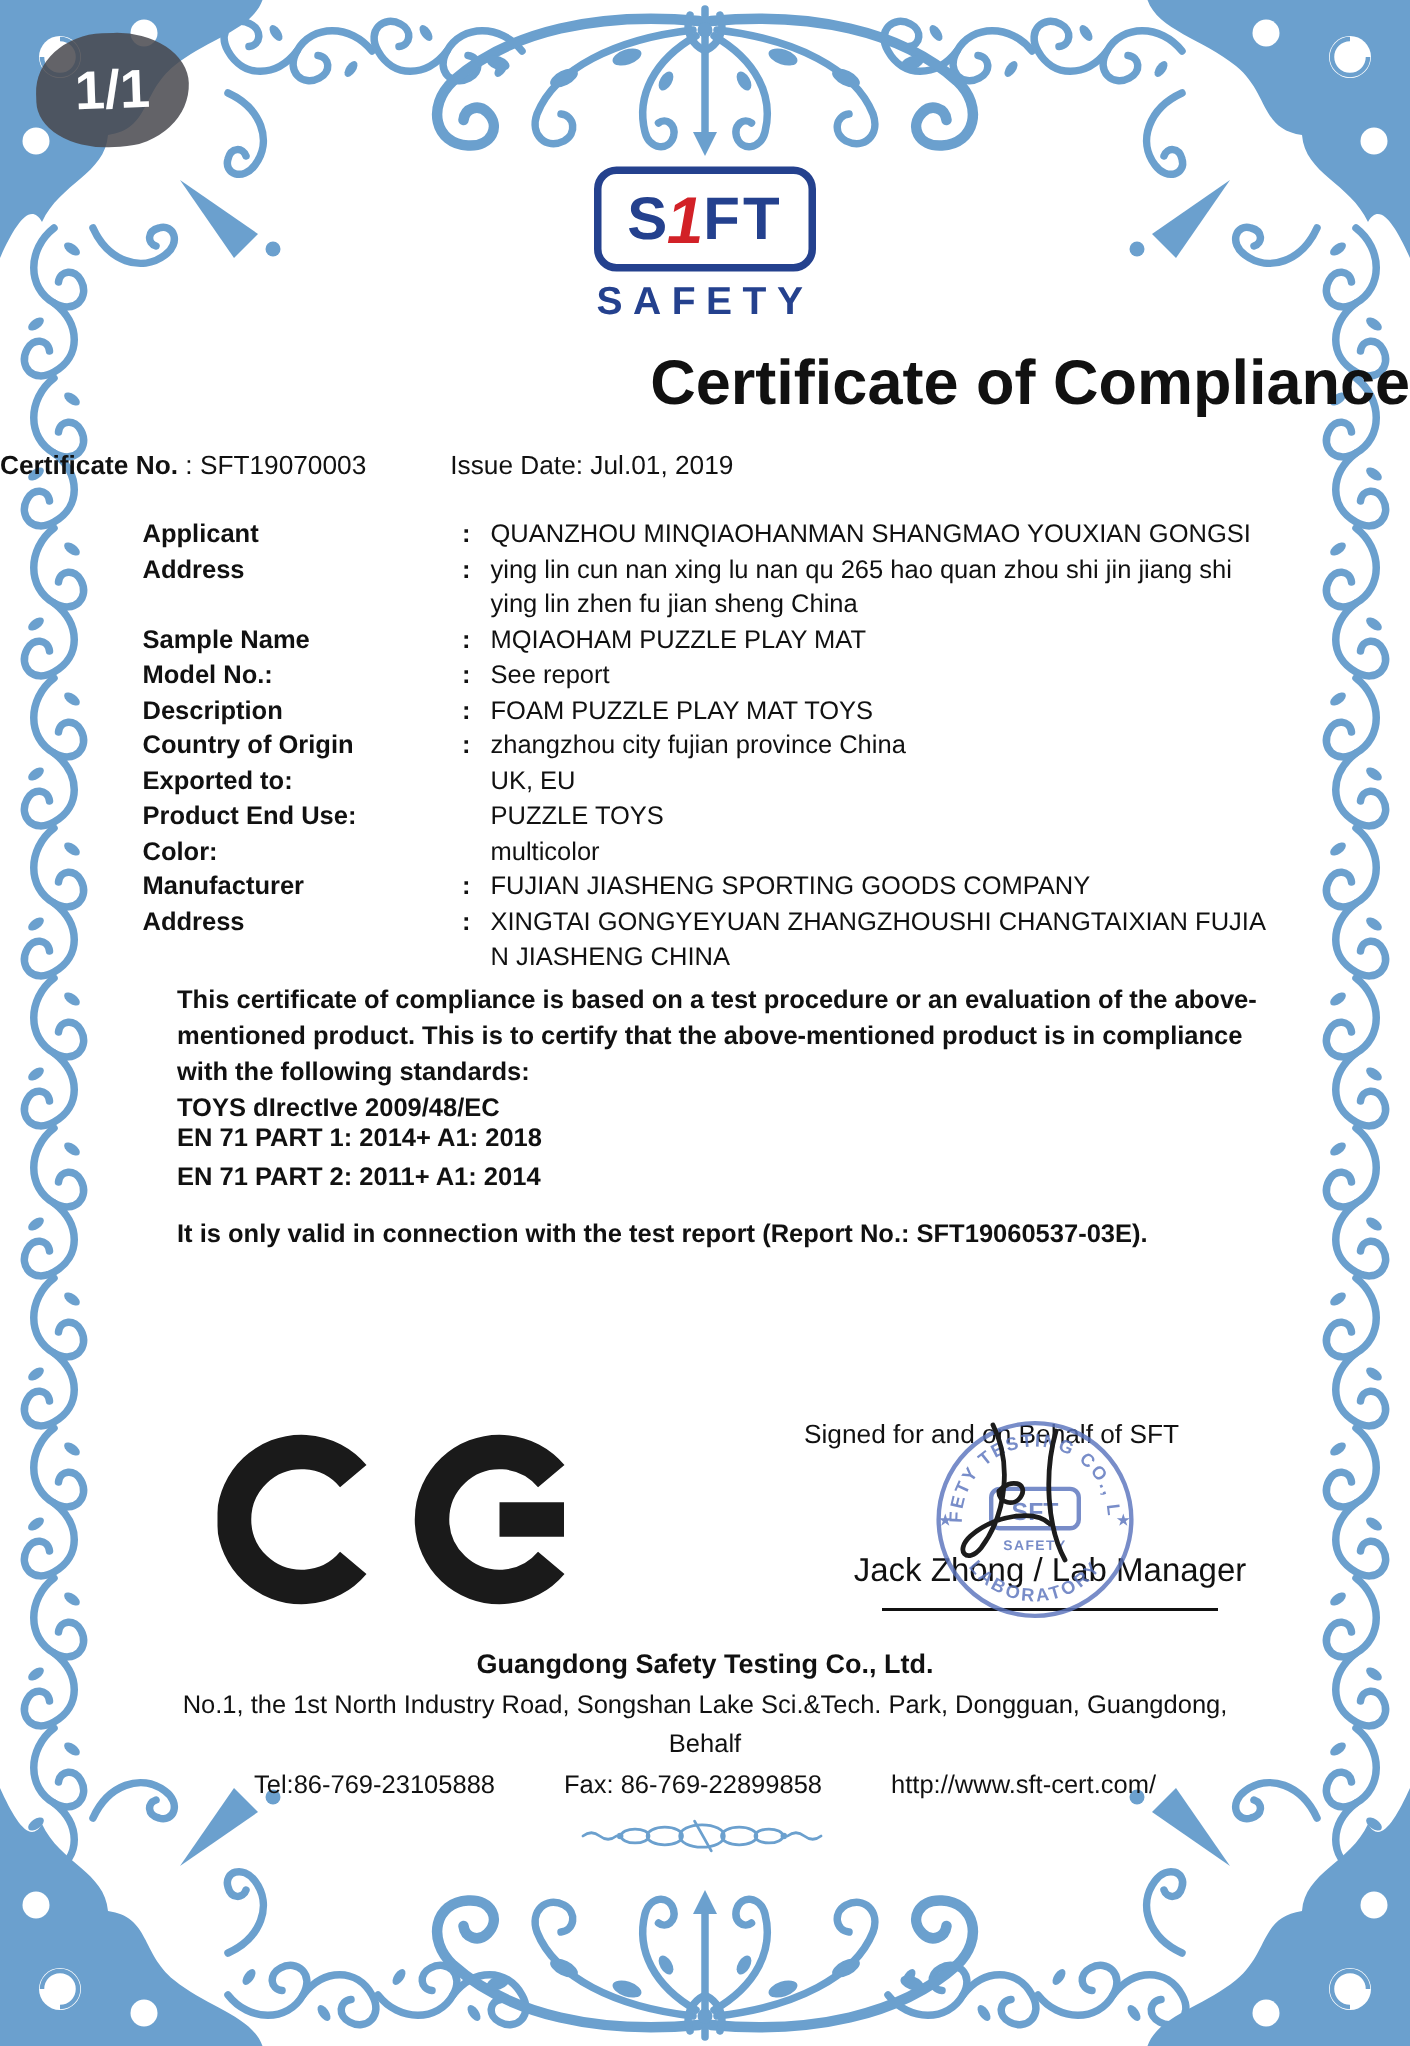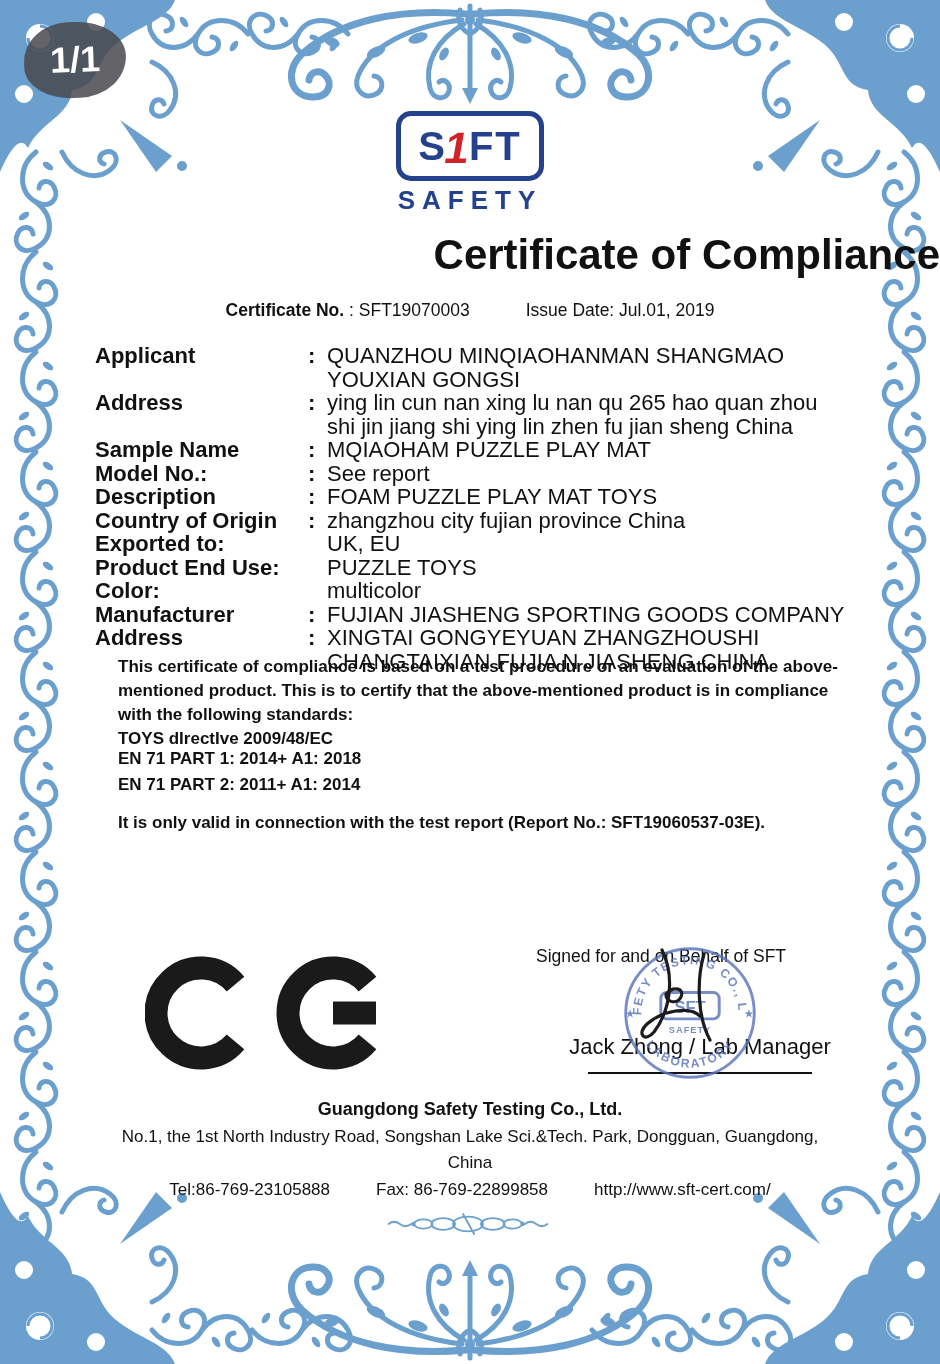--- a/index.html
+++ b/index.html
@@ -22,25 +22,25 @@
   .logo{left:50%;transform:translateX(-50%);top:111px;text-align:center;z-index:1;}
   .logo-box{position:relative;width:138px;height:60px;border:5px solid #24418e;border-radius:15px;
             display:flex;align-items:center;justify-content:center;
             font-weight:bold;font-size:40px;color:#24418e;letter-spacing:2px;}
   .logo-s{margin-right:22px;}
   .logo-one{position:absolute;left:44px;top:10px;color:#d22127;font-size:44px;font-weight:bold;
             transform:skewX(-10deg);line-height:1;}
   .logo-sub{margin-top:4px;color:#24418e;font-weight:bold;font-size:26px;letter-spacing:7px;}
   
   .title{left:0;top:231px;width:100%;text-align:right;font-size:42px;font-weight:bold;z-index:1;}
-  .certline{left:0;top:300px;width:100%;display:flex;justify-content:center;gap:56px;
+  .certline{left:0;top:300px;width:100%;display:flex;gap:56px;
             font-size:17.5px;z-index:1;}
   .certline b{font-weight:bold;}
   
-  .fields{left:95px;top:344px;width:755px;z-index:1;font-size:22px;line-height:23.5px;}
+  .fields{left:95px;top:344px;width:755px;z-index:1;font-size:17px;line-height:23.5px;}
   .frow{display:flex;align-items:flex-start;}
   .flabel{width:213px;font-weight:bold;flex:0 0 213px;}
   .fsep{width:19px;flex:0 0 19px;font-weight:bold;}
   .fvalue{flex:1;}
   
   .statement{left:118px;top:655px;width:720px;font-weight:bold;font-size:17px;line-height:24px;z-index:1;}
   .directive{margin-top:0;}
   .standards{left:118px;top:746px;width:720px;font-weight:bold;font-size:17px;line-height:26px;z-index:1;}
   .validity{margin-top:12px;}
   
@@ -314,20 +314,20 @@
     <path class="sigpath" d="M102,20 C114,44 112,78 94,102 C85,113 76,104 87,94 C103,80 130,76 140,86"></path>
     <path class="sigpath" d="M144,24 C136,52 138,88 150,110"></path>
     <path class="sigpath" d="M106,64 c8,-9 19,-5 15,3 c-4,8 -16,5 -15,-3"></path>
   </svg>
 
   <div class="abs sigline"></div>
   <div class="abs signer">Jack Zhong / Lab Manager</div>
 
   <div class="abs f-company">Guangdong Safety Testing Co., Ltd.</div>
   <div class="abs f-addr">No.1, the 1st North Industry Road, Songshan Lake Sci.&amp;Tech. Park, Dongguan, Guangdong,</div>
-  <div class="abs f-country">China</div>
+  <div class="abs f-country">Behalf</div>
   <div class="abs f-contact">
     <span>Tel:86-769-23105888</span>
     <span>Fax: 86-769-22899858</span>
     <span>http://www.sft-cert.com/</span>
   </div>
 
 </div>
 
 </body></html>

